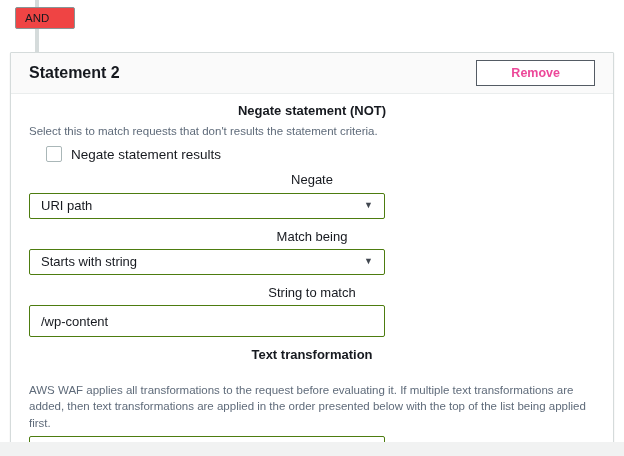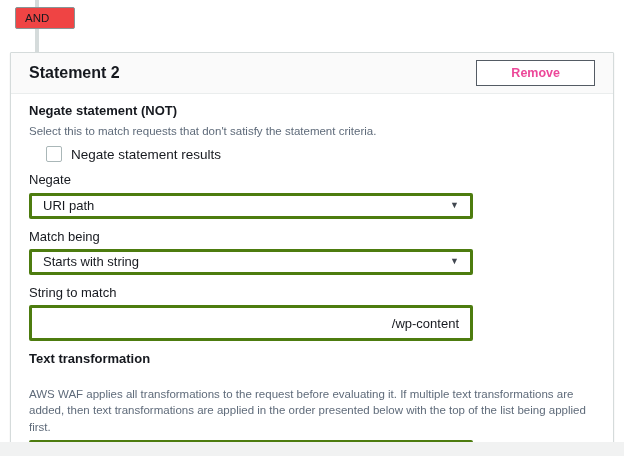--- a/index.html
+++ b/index.html
@@ -33,36 +33,36 @@
   }
   .panel-title{font-size:16px;font-weight:700;color:#16191f;}
   .btn{
     background:#fff;border:1px solid #545b64;border-radius:0;
     color:#ec4899;font-weight:700;font-size:12.5px;
     padding:5px 34px;cursor:pointer;
     font-family:"Liberation Sans","DejaVu Sans",sans-serif;
   }
   .panel-body{padding:9px 18px 13px;}
   .group{margin-bottom:10px;}
-  .field-label{font-size:13px;color:#16191f;margin-bottom:4px;line-height:1.25;}
+  .field-label{font-size:13px;color:#16191f;margin-bottom:4px;line-height:1.25;text-align:center;}
   .field-label.bold{font-weight:700;}
   .helper{font-size:11.5px;color:#5f6b7a;line-height:1.4;}
   .checkbox-row{
     display:flex;align-items:center;gap:9px;margin-top:7px;margin-left:17px;
     cursor:pointer;
   }
   .checkbox{
     width:14px;height:14px;background:#fff;border:1px solid #aab7b8;
     border-radius:2px;flex:0 0 auto;
   }
   .checkbox-label{font-size:13.5px;color:#16191f;}
   .select,.text-input{
-    width:444px;height:26px;box-sizing:border-box;background:#fff;
-    border:3px solid #4d7c0f;border-radius:2px;
-    font-size:13px;color:#16191f;text-align:right;
+    width:356px;height:26px;box-sizing:border-box;background:#fff;
+    border:1px solid #4d7c0f;border-radius:2px;
+    font-size:13px;color:#16191f;
   }
   .select{
     display:flex;align-items:center;justify-content:space-between;
     padding:0 11px;cursor:pointer;
   }
   .select-arrow{font-size:9px;color:#414750;line-height:1;}
   .text-input{
     padding:15px 11px;font-family:"Liberation Sans","DejaVu Sans",sans-serif;
   }
   .desc-wide{max-width:568px;margin-bottom:5px;margin-top:19px;}
@@ -85,21 +85,21 @@
 
   <div class="panel-header">
     <span class="panel-title">Statement 2</span>
     <button class="btn">Remove</button>
   </div>
 
   <div class="panel-body">
 
     <div class="group">
       <div class="field-label bold">Negate statement (NOT)</div>
-      <div class="helper">Select this to match requests that don't satisfy the statement criteria.</div>
+      <div class="helper">Select this to match requests that don't results the statement criteria.</div>
       <div class="checkbox-row">
         <span class="checkbox"></span>
         <span class="checkbox-label">Negate statement results</span>
       </div>
     </div>
 
     <div class="group">
       <div class="field-label">Negate</div>
       <div class="select">
         <span>URI path</span>

